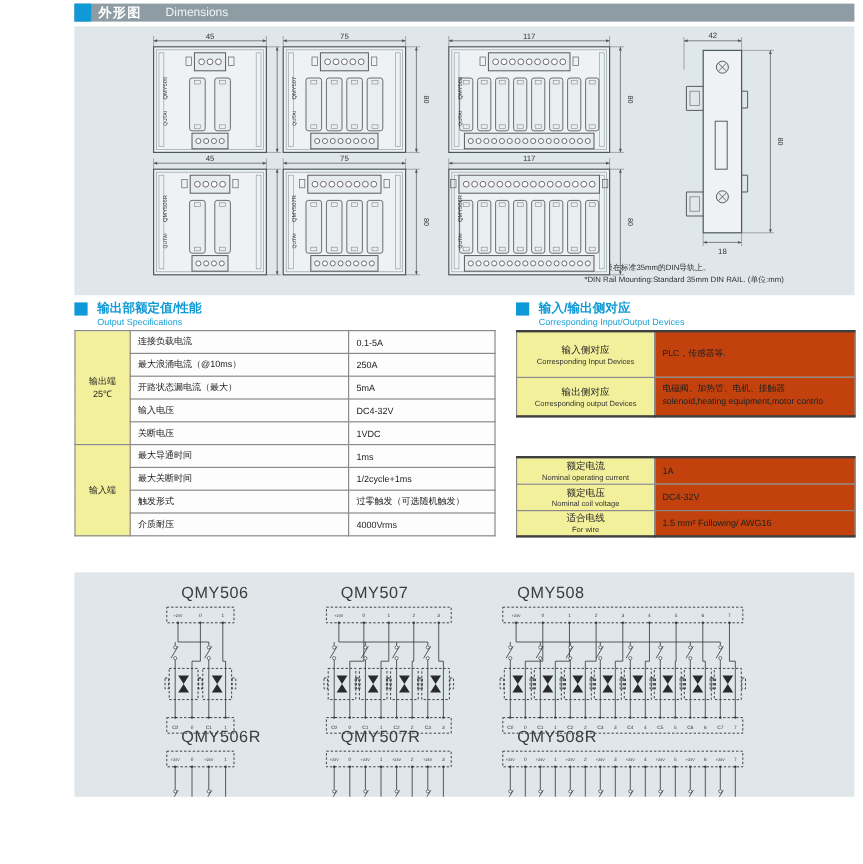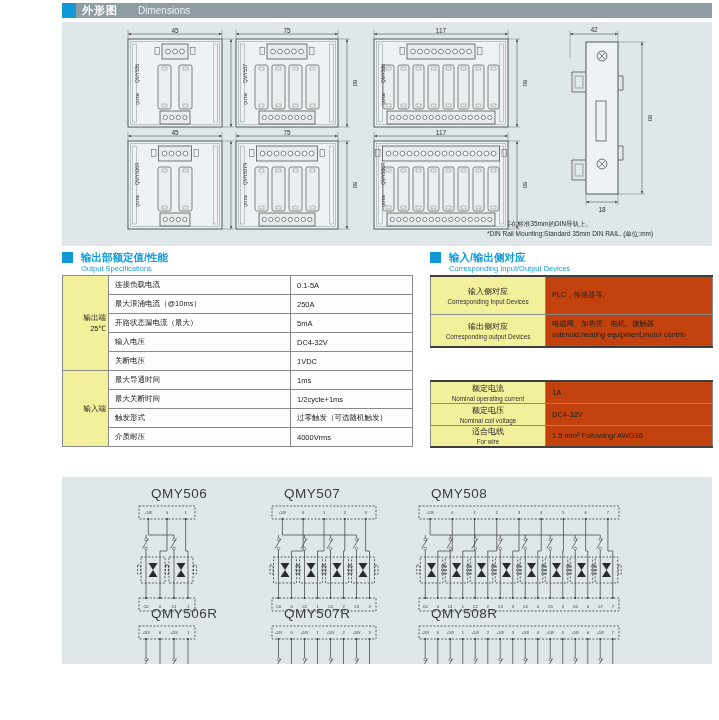--- a/index.html
+++ b/index.html
@@ -12,21 +12,21 @@
   .panel{position:absolute;left:62px;width:650px;background:#dfe7ea}
   #panel-dim{top:22px;height:224px}
   #panel-wiring{top:477px;height:243px}
   .subhead{position:absolute;display:flex}
   .sh-sq{width:11px;height:11px;background:#0f9ad7;margin-top:1px;flex:0 0 auto}
   .sh-cn{color:#0f9ad7;font-size:10.5px;font-weight:bold;line-height:1.15;white-space:nowrap}
   .sh-en{color:#18a0d9;font-size:7.5px;margin-top:1px;white-space:nowrap}
   .sh-txt{margin-left:8px}
   table{border-collapse:collapse;position:absolute;table-layout:fixed;background:#fdfdfd}
   td{border:1px solid #8a8a8a;font-size:7.5px;color:#222;padding:0 6px;vertical-align:middle}
-  td.grp{background:#f3f09c;text-align:right;padding:0 2px}
+  td.grp{background:#f3f09c;text-align:center;padding:0 2px}
   #tbl-output{left:62px;top:275px;width:350px}
   #tbl-output td{height:19px}
   .rt{border-top:2px solid #3f3f3f;border-bottom:2px solid #3f3f3f}
   .rt td.grp{text-align:center}
   .rt td.val{background:#c2410c}
   .rt .cn{font-size:8px;color:#222}
   .rt .en{font-size:6.3px;color:#333;margin-top:1px}
   #tbl-io{left:430px;top:275px;width:282px}
   #tbl-io td{height:38px}
   #tbl-io tr:last-child td{height:33px}

